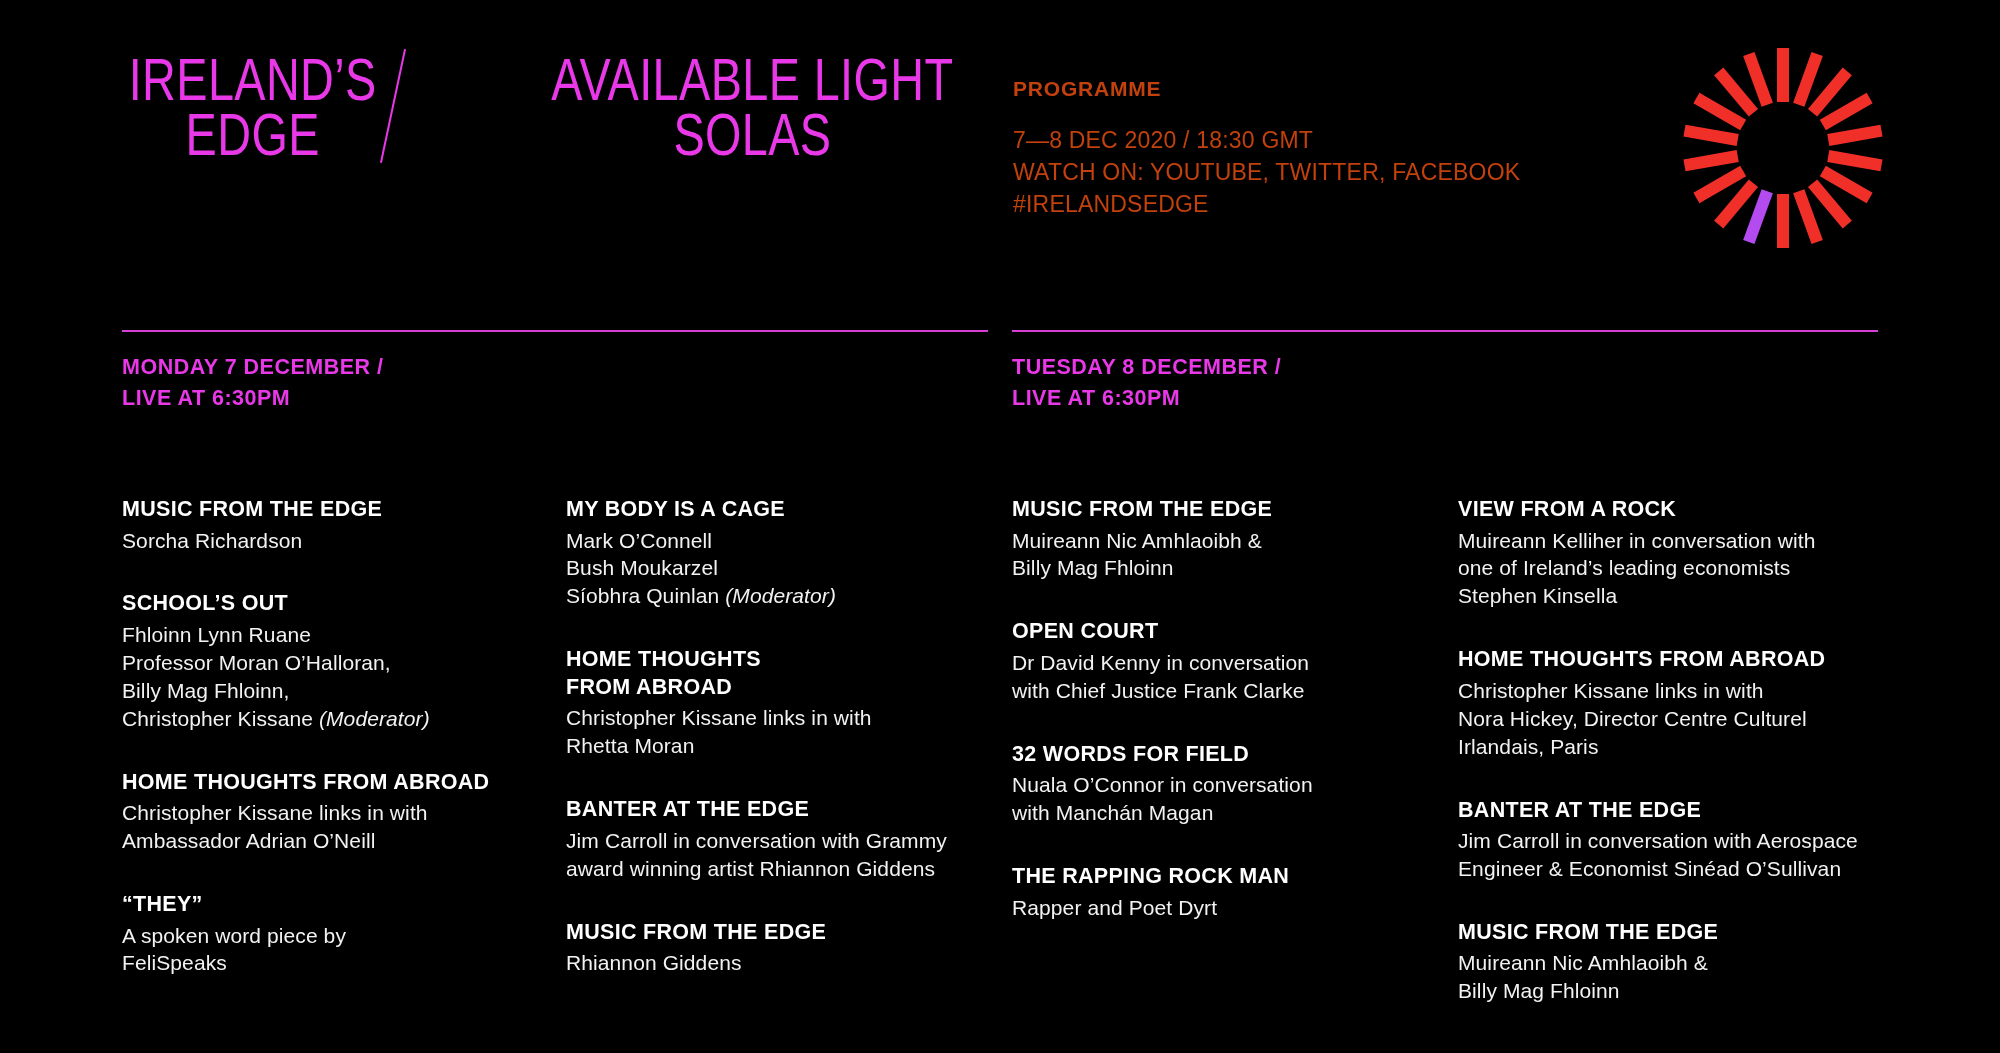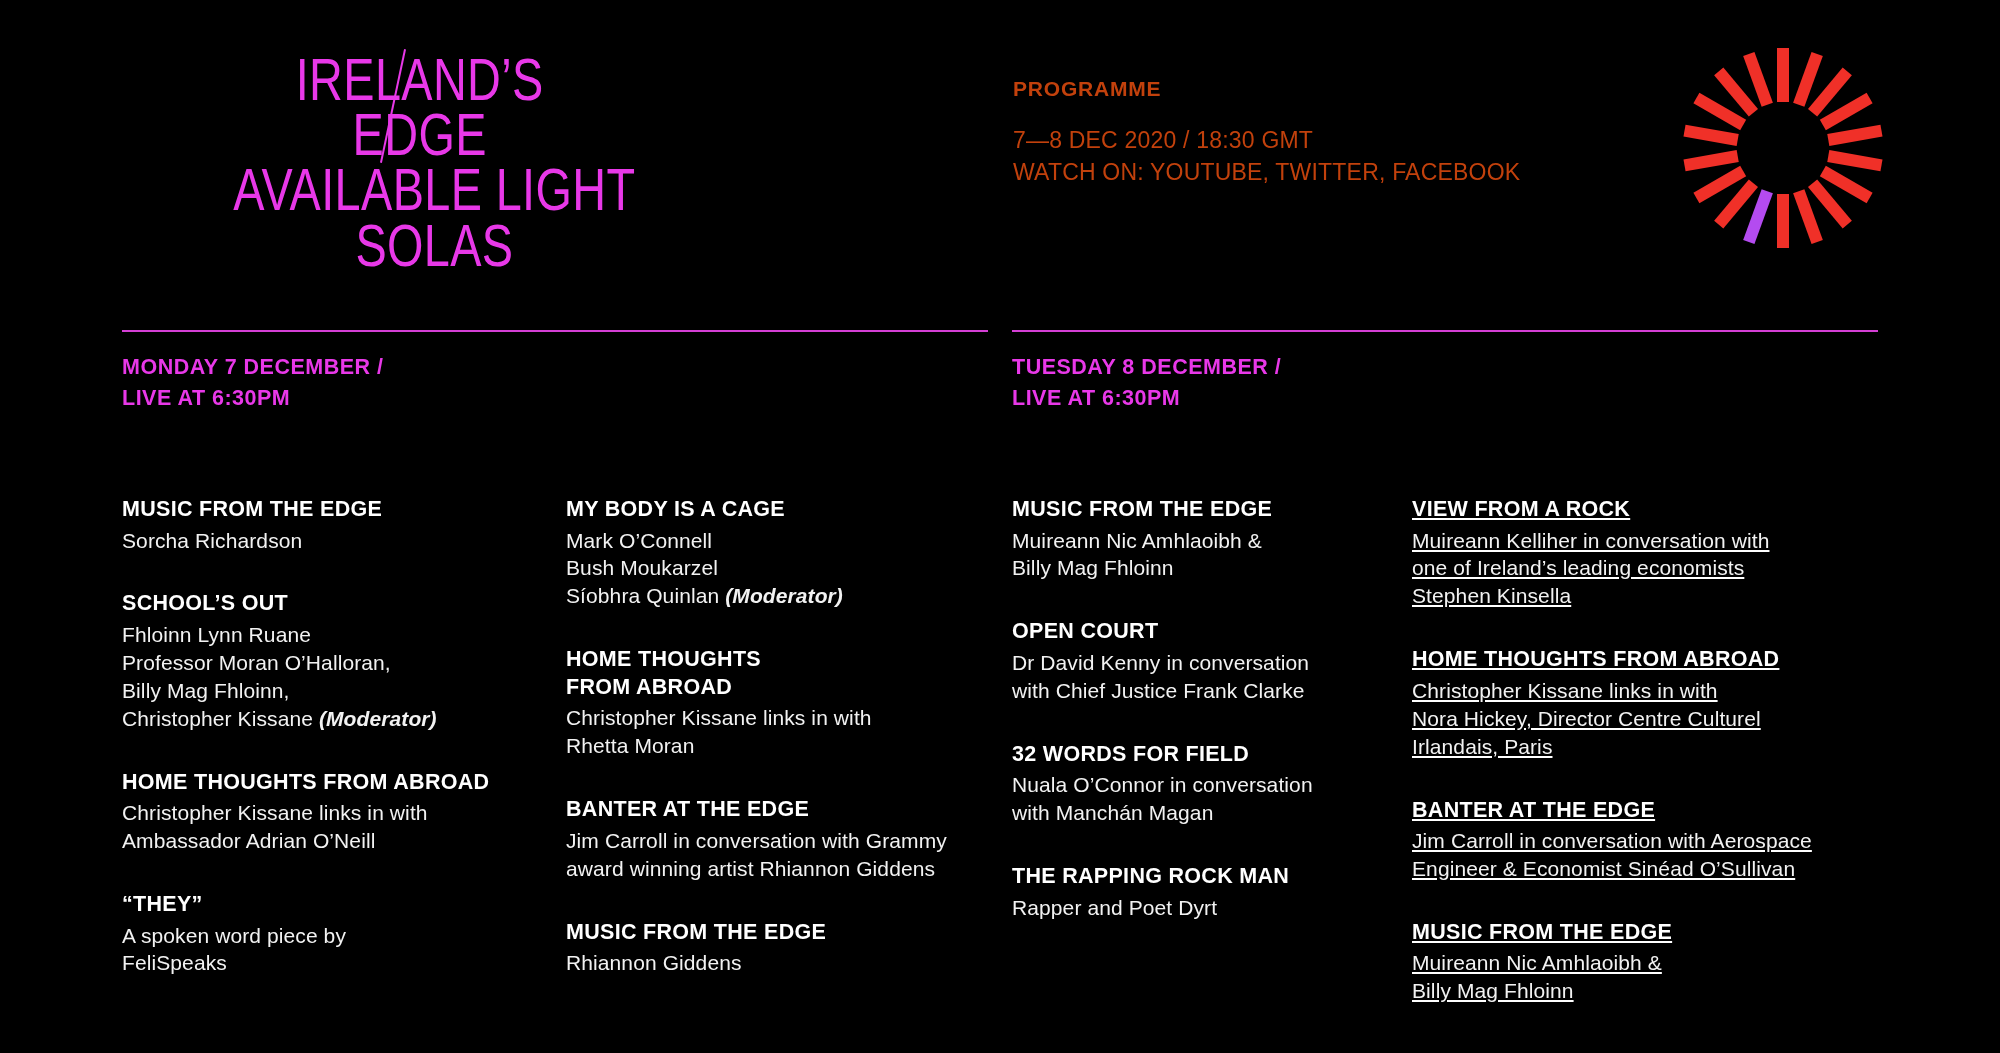--- a/index.html
+++ b/index.html
@@ -25,25 +25,24 @@
   
   .header {
     position: absolute;
     left: 0; top: 0;
     width: 2000px;
     height: 300px;
   }
 
   .logo-lockup {
     position: absolute;
-    left: 136px;
+    left: 124px;
     top: 52px;
     display: flex;
     align-items: center;
-    flex-direction: column;
   }
   .logo-block {
     color: #e838e8;
     font-family: "Liberation Sans Narrow", "Liberation Sans", sans-serif;
     font-weight: 400;
     font-size: 60px;
     line-height: 0.92;
     letter-spacing: 0.5px;
     transform: scaleX(0.78);
     transform-origin: left top;
@@ -130,42 +129,42 @@
     left: 0;
     width: 2000px;
   }
   .col {
     position: absolute;
     top: 0;
   }
   .col-1 { left: 122px;  width: 410px; }
   .col-2 { left: 566px;  width: 420px; }
   .col-3 { left: 1012px; width: 410px; }
-  .col-4 { left: 1412px; width: 430px; text-decoration: underline; }
+  .col-4 { left: 1458px; width: 430px; }
 
   .item { margin-bottom: 29px; }
   .item:last-child { margin-bottom: 0; }
 
   .item-title {
     font-size: 21.5px;
     font-weight: 700;
     letter-spacing: 0.3px;
     line-height: 1.28;
     color: #ffffff;
     margin-bottom: 3px;
     margin-top: 36px;
   }
   .item-line {
     font-size: 21px;
     font-weight: 400;
     letter-spacing: 0.1px;
     line-height: 1.33;
     color: #f2f2f2;
   }
-  .item-line i { font-style: italic; font-weight: bold; }
+  .item-line i { font-style: italic; }
 </style>
 </head>
 <body>
 
 <div class="poster">
 
   <div class="header">
 
     <div class="logo-lockup">
       <div class="logo-block logo-left">
@@ -177,20 +176,21 @@
         <span class="l2">SOLAS</span>
       </div>
     </div>
     <div class="logo-slash"></div>
 
     <div class="prog-info">
       <div class="prog-title">PROGRAMME</div>
       <div class="prog-lines">
         <div>7—8 DEC 2020  /  18:30 GMT</div>
         <div>WATCH ON: YOUTUBE, TWITTER, FACEBOOK</div>
+        <div>#IRELANDSEDGE</div>
       </div>
     </div>
 
     <div class="sunburst">
       <svg viewBox="0 0 200 200" width="200" height="200" aria-hidden="true">
         <g id="rays">
             <rect x="94" y="0" width="12" height="54" fill="#f03028" transform="rotate(0 100 100)"></rect>
             <rect x="94" y="0" width="12" height="54" fill="#f03028" transform="rotate(20 100 100)"></rect>
             <rect x="94" y="0" width="12" height="54" fill="#f03028" transform="rotate(40 100 100)"></rect>
             <rect x="94" y="0" width="12" height="54" fill="#f03028" transform="rotate(60 100 100)"></rect>

